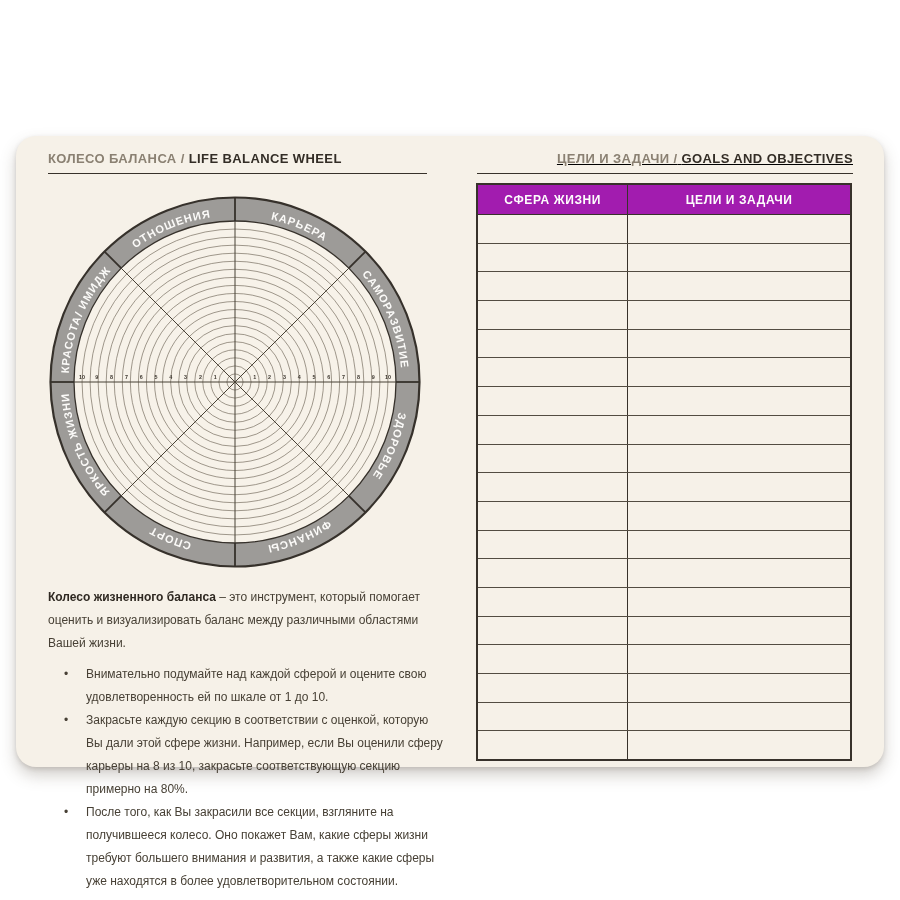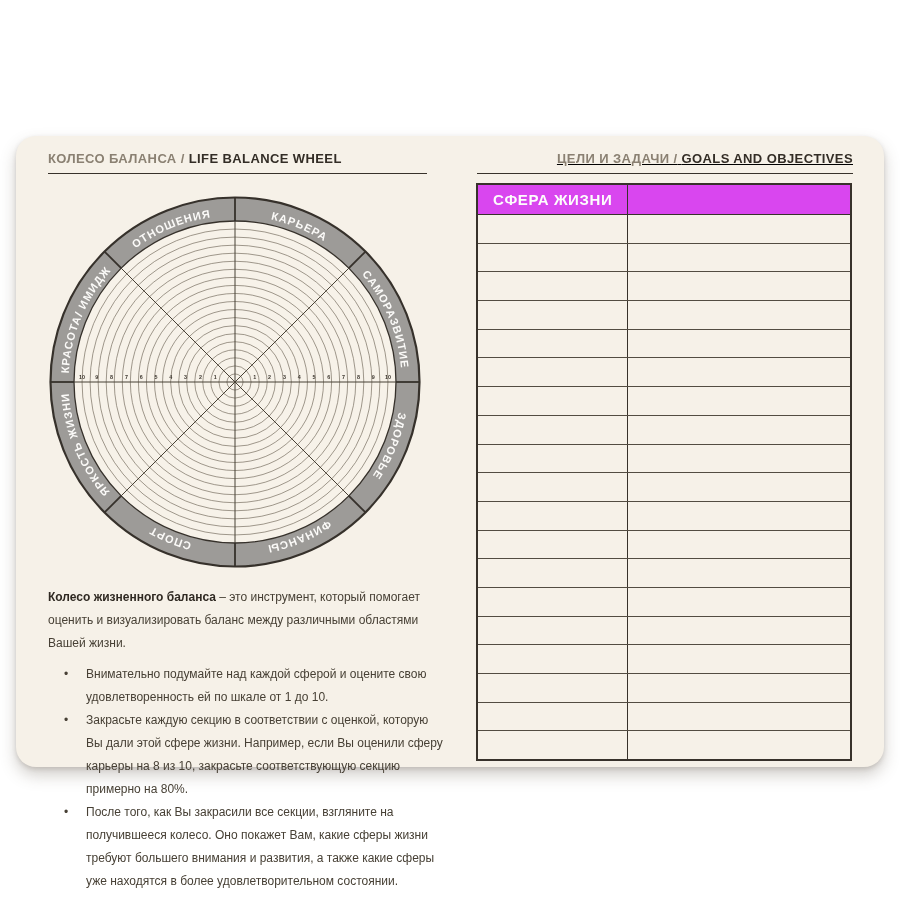--- a/index.html
+++ b/index.html
@@ -20,22 +20,22 @@
   
   .desc{position:absolute;left:32px;top:450px;width:408px;font-size:12px;line-height:23px;color:#474035;}
   .desc p{margin:0;}
   .desc strong{color:#2f2922;}
   .desc ul{list-style:none;margin:8px;padding:0;}
   .desc li{position:relative;padding-left:30px;}
   .desc li::before{content:"\2022";position:absolute;left:8px;color:#474035;}
   
   .goals-table{position:absolute;left:460px;top:47px;width:376px;height:578px;
     border:2px solid #38322b;box-sizing:border-box;display:flex;flex-direction:column;background:#f6f1e8;}
-  .t-head{display:flex;height:29px;flex:0 0 29px;background:#d946ef;color:#fdfdfc;
-    font-size:15px;font-weight:bold;letter-spacing:.6px;border-bottom:1.5px solid #38322b;}
+  .t-head{display:flex;height:29px;flex:0 0 29px;background:#a21caf;color:#fdfdfc;
+    font-size:12px;font-weight:bold;letter-spacing:.6px;border-bottom:1.5px solid #38322b;}
   .t-head .c1, .t-row .c1{width:40.4%;box-sizing:border-box;border-right:1.5px solid #38322b;
     display:flex;align-items:center;justify-content:center;}
   .t-head .c2, .t-row .c2{flex:1;display:flex;align-items:center;justify-content:center;}
   .t-body{flex:1;display:flex;flex-direction:column;}
   .t-row{display:flex;flex:1;border-top:1.3px solid #534c42;}
   .t-row:first-child{border-top:none;}
 </style>
 </head>
 <body>
 
@@ -130,20 +130,21 @@
       <ul>
         <li>Внимательно подумайте над каждой сферой и оцените свою удовлетворенность ей по шкале от 1 до 10.</li>
         <li>Закрасьте каждую секцию в соответствии с оценкой, которую Вы дали этой сфере жизни. Например, если Вы оценили сферу карьеры на 8 из 10, закрасьте соответствующую секцию примерно на 80%.</li>
         <li>После того, как Вы закрасили все секции, взгляните на получившееся колесо. Оно покажет Вам, какие сферы жизни требуют большего внимания и развития, а также какие сферы уже находятся в более удовлетворительном состоянии.</li>
       </ul>
     </div>
 
     <div class="goals-table">
       <div class="t-head">
         <div class="c1">СФЕРА ЖИЗНИ</div>
+        <div class="c2">ЦЕЛИ И ЗАДАЧИ</div>
       </div>
       <div class="t-body" id="t-body">
           <div class="t-row">
             <div class="c1"></div>
             <div class="c2"></div>
           </div>
           <div class="t-row">
             <div class="c1"></div>
             <div class="c2"></div>
           </div>

